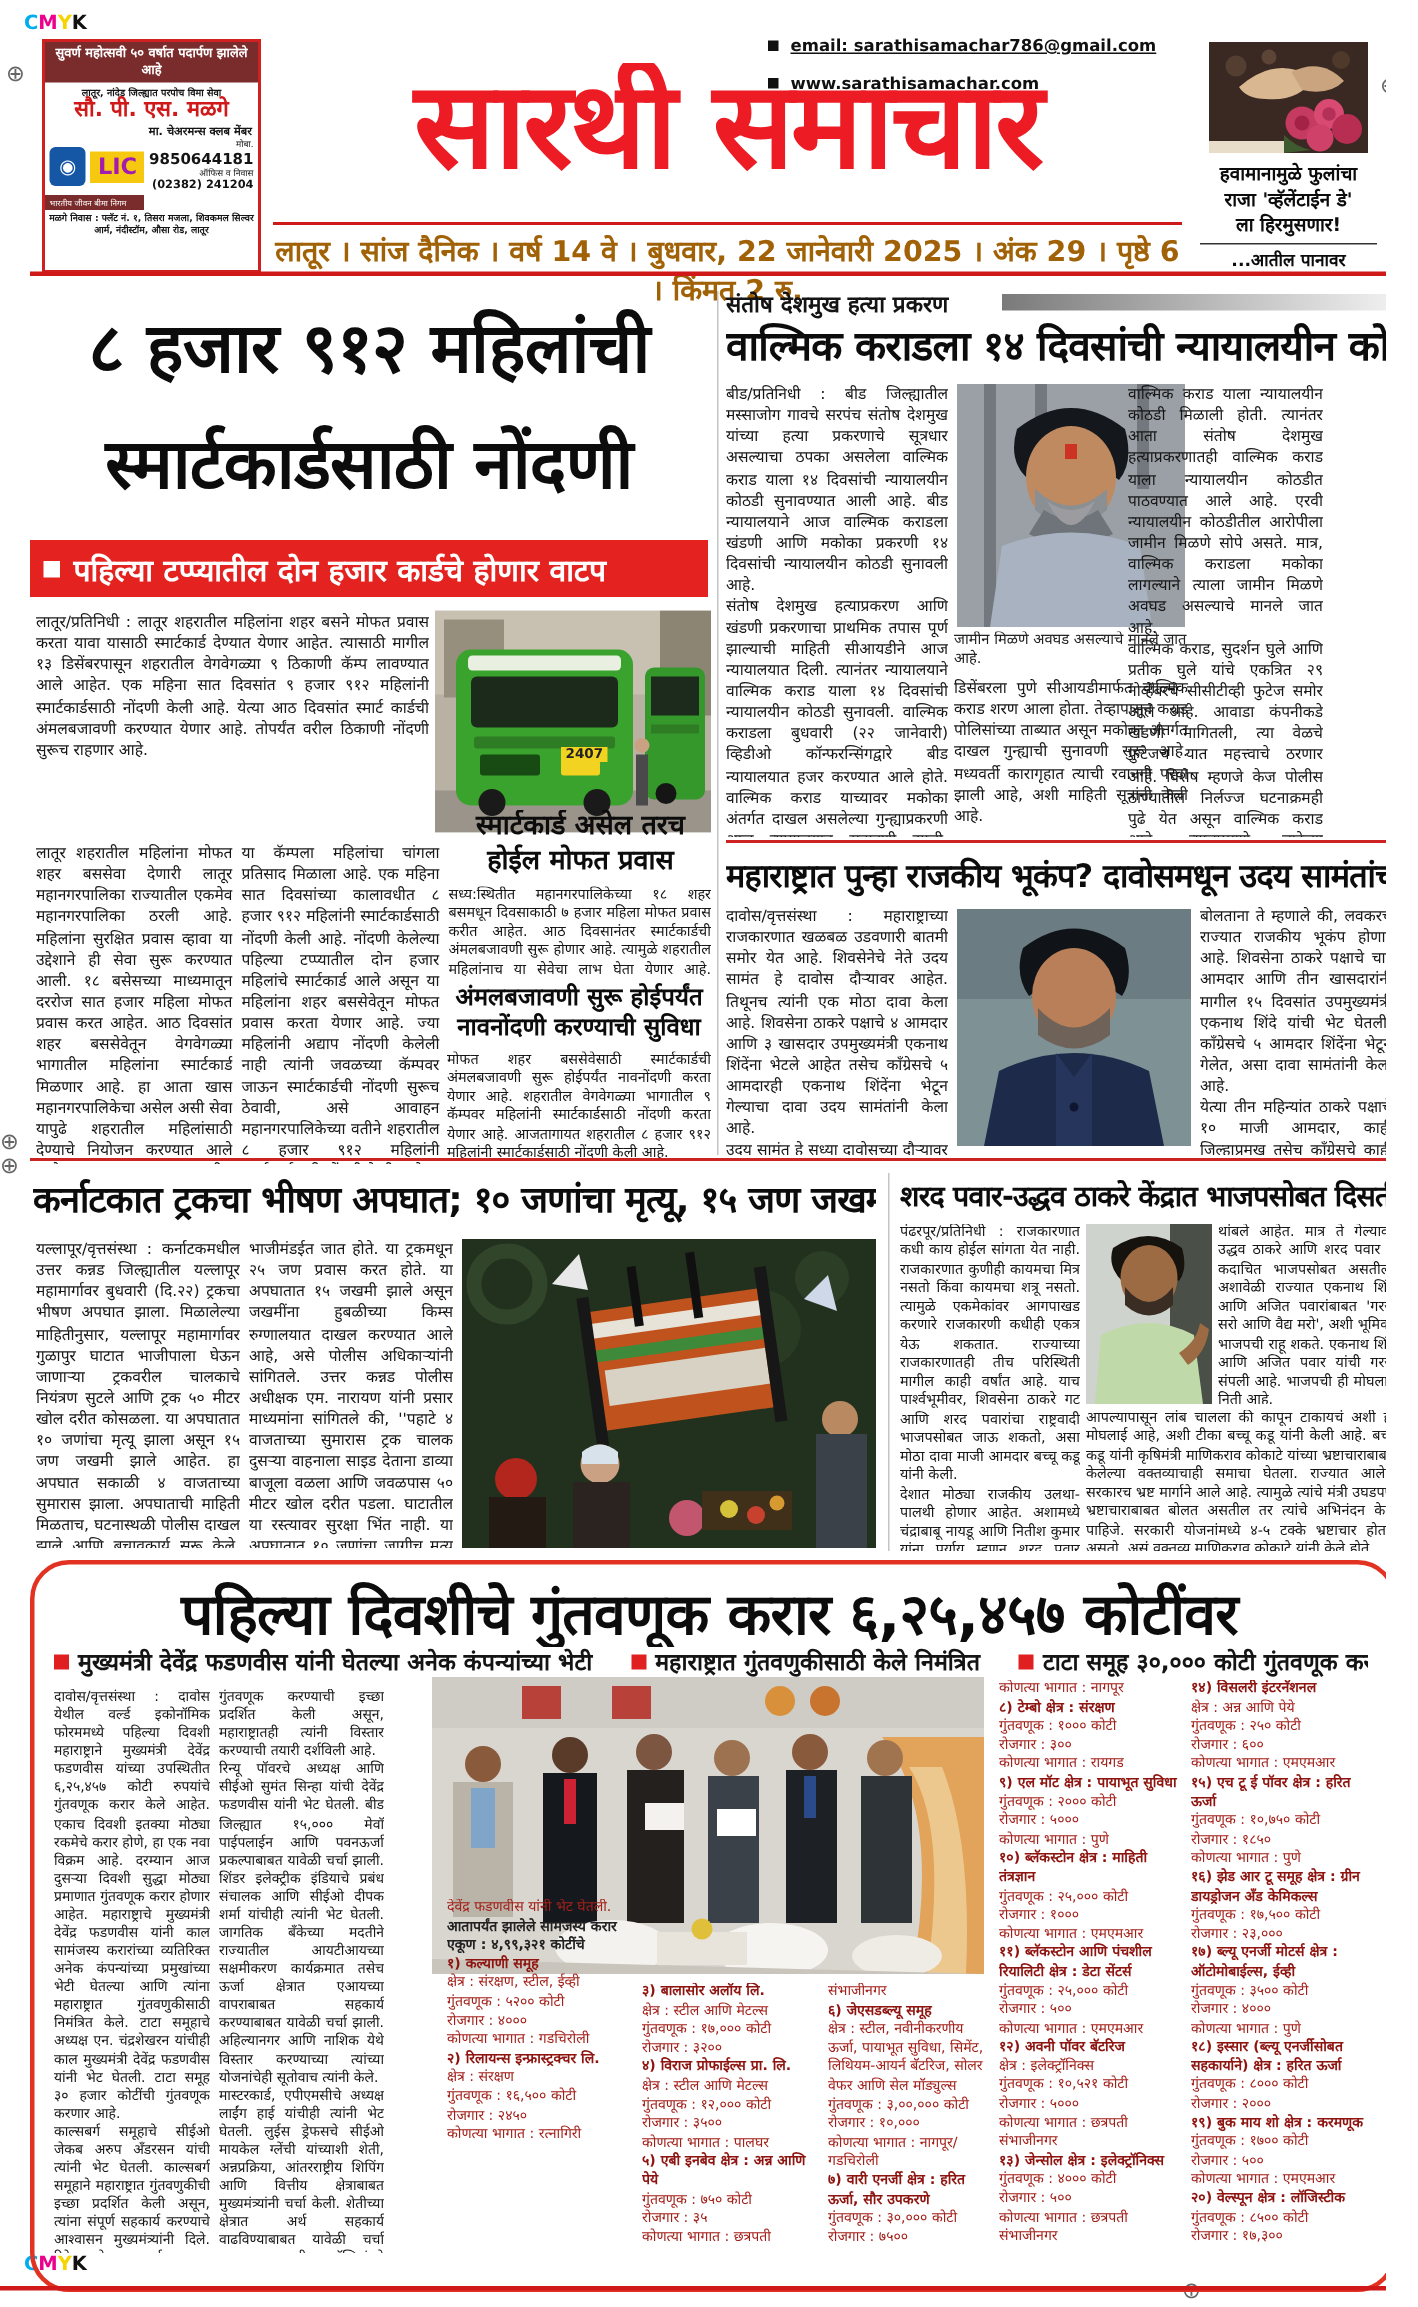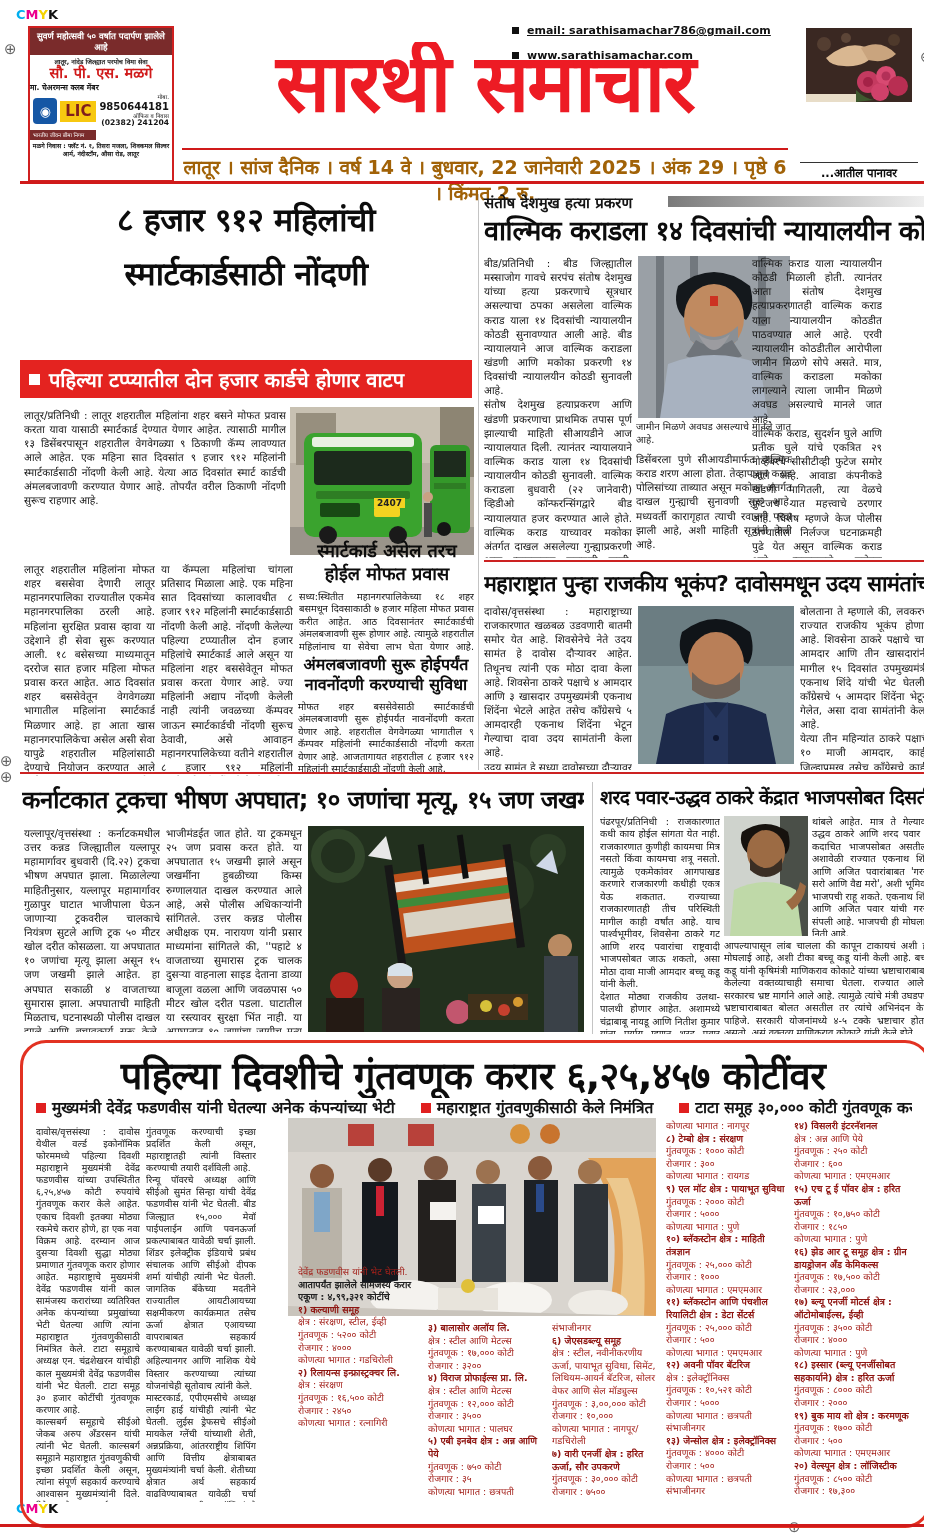--- a/index.html
+++ b/index.html
@@ -27,25 +27,25 @@
   .list-col .itm-head{font-weight:bold;color:#8e1410;}
   .list-title{font-weight:800;color:#222;}
   .cap{font-size:9.8px;line-height:1.3;color:#222;}
   .cmyk span{font-weight:bold;font-size:13px;}
   .cmyk .c{color:#00aeef}.cmyk .m{color:#ec008c}.cmyk .y{color:#f5d400}.cmyk .k{color:#111}
   .adbox{border:2px solid #d02020;background:#fff;}
   .ad-banner{background:#7a2b2b;color:#fff;font-weight:bold;font-size:8.6px;text-align:center;
              padding:3px 2px;line-height:1.25;}
   .ad-line1{font-size:6.4px;font-weight:bold;text-align:center;margin-top:2px;}
   .ad-name{color:#d01a1a;font-weight:800;font-size:14.5px;text-align:center;line-height:1.1;}
-  .ad-sub{font-size:7.6px;font-weight:bold;padding-right:4px;}
+  .ad-sub{font-size:7.6px;font-weight:bold;text-align:right;padding-right:4px;}
   .ad-addr{font-size:6.2px;font-weight:bold;text-align:center;line-height:1.3;margin-top:2px;}
   .lic-blue{background:#1557a5;width:26px;height:26px;border-radius:4px;display:flex;
             align-items:center;justify-content:center;color:#fff;font-size:13px;}
-  .lic-yellow{background:#f7c810;color:#7f1d1d;font-weight:800;font-size:15px;
+  .lic-yellow{background:#f7c810;color:#a21caf;font-weight:800;font-size:15px;
               padding:3px 5px;line-height:1;}
   .masthead{color:#ed1b24;font-weight:800;font-size:80px;line-height:1.05;letter-spacing:-2px;}
   .contact-row{font-size:11px;font-weight:bold;color:#111;display:flex;align-items:center;gap:8px;}
   .bullet-sq{display:inline-block;width:7px;height:7px;background:#111;}
   .promo-txt{font-weight:800;font-size:12.5px;line-height:1.35;color:#0c0c0c;text-align:center;}
   .dateline{font-weight:800;font-size:19px;color:#a16207;}
   svg{display:block;}
 </style>
 </head>
 <body>
@@ -102,28 +102,31 @@
   <path d="M55 20 Q75 10 90 26 Q80 36 62 32Z" fill="#c9a47e"></path>
   <circle cx="62" cy="54" r="11" fill="#c43a60"></circle>
   <circle cx="80" cy="48" r="10" fill="#d84a72"></circle>
   <circle cx="92" cy="58" r="10" fill="#b82e52"></circle>
   <circle cx="74" cy="64" r="9" fill="#d0416a"></circle>
   <circle cx="62" cy="54" r="5" fill="#a52247"></circle>
   <circle cx="80" cy="48" r="4.5" fill="#b33058"></circle>
   <path d="M50 62 Q58 70 68 72 L50 74Z" fill="#3f5a2f"></path>
   <rect x="0" y="66" width="50" height="8" fill="#e8ddc8"></rect>
 </svg>
+<div class="abs promo-txt pre" style="left:796px;top:108px;width:126px;">हवामानामुळे फुलांचा
+राजा 'व्हॅलेंटाईन डे'
+ला हिरमुसणार!</div>
 <div class="abs" style="left:800px;top:162px;width:118px;height:1px;background:#333;"></div>
 <div class="abs promo-txt" style="left:796px;top:166px;width:126px;font-size:11.5px;">...आतील पानावर</div>
 
 <div class="abs rule-red" style="left:182px;top:148px;width:606px;height:2px;"></div>
 <div class="abs dateline ctr" style="left:182px;top:154px;width:606px;">लातूर । सांज दैनिक । वर्ष 14 वे । बुधवार, 22 जानेवारी 2025 । अंक 29 । पृष्ठे 6 । किंमत 2 रु.</div>
 <div class="abs rule-red" style="left:20px;top:181px;width:908px;height:3px;"></div>
 
-<div class="abs headline ctr pre clip" style="left:18px;top:194px;width:456px;height:164px;font-size:32px;line-height:1.68;">८ हजार ९१२ महिलांची
+<div class="abs headline ctr pre clip" style="left:18px;top:194px;width:456px;height:164px;font-size:46px;line-height:1.68;">८ हजार ९१२ महिलांची
 स्मार्टकार्डसाठी नोंदणी</div>
 <div class="abs red-band" style="left:20px;top:360px;width:452px;height:38px;">
   <span class="sq"></span>
   <span style="font-size:20px;font-weight:800;">पहिल्या टप्प्यातील दोन हजार कार्डचे होणार वाटप</span>
 </div>
 <div class="abs body-txt just pre clip" style="left:24px;top:408px;width:262px;height:150px;">लातूर/प्रतिनिधी : लातूर शहरातील महिलांना शहर बसने मोफत प्रवास करता यावा यासाठी स्मार्टकार्ड देण्यात येणार आहेत. त्यासाठी मागील १३ डिसेंबरपासून शहरातील वेगवेगळ्या ९ ठिकाणी कॅम्प लावण्यात आले आहेत. एक महिना सात दिवसांत ९ हजार ९१२ महिलांनी स्मार्टकार्डसाठी नोंदणी केली आहे. येत्या आठ दिवसांत स्मार्ट कार्डची अंमलबजावणी करण्यात येणार आहे. तोपर्यंत वरील ठिकाणी नोंदणी सुरूच राहणार आहे.</div>
 
 <svg class="abs" style="left:290px;top:407px;" width="184" height="148" viewBox="0 0 184 148">
   <rect width="184" height="148" fill="#b9b1a3"></rect>
   <rect x="0" y="0" width="184" height="56" fill="#c8c1b2"></rect>

